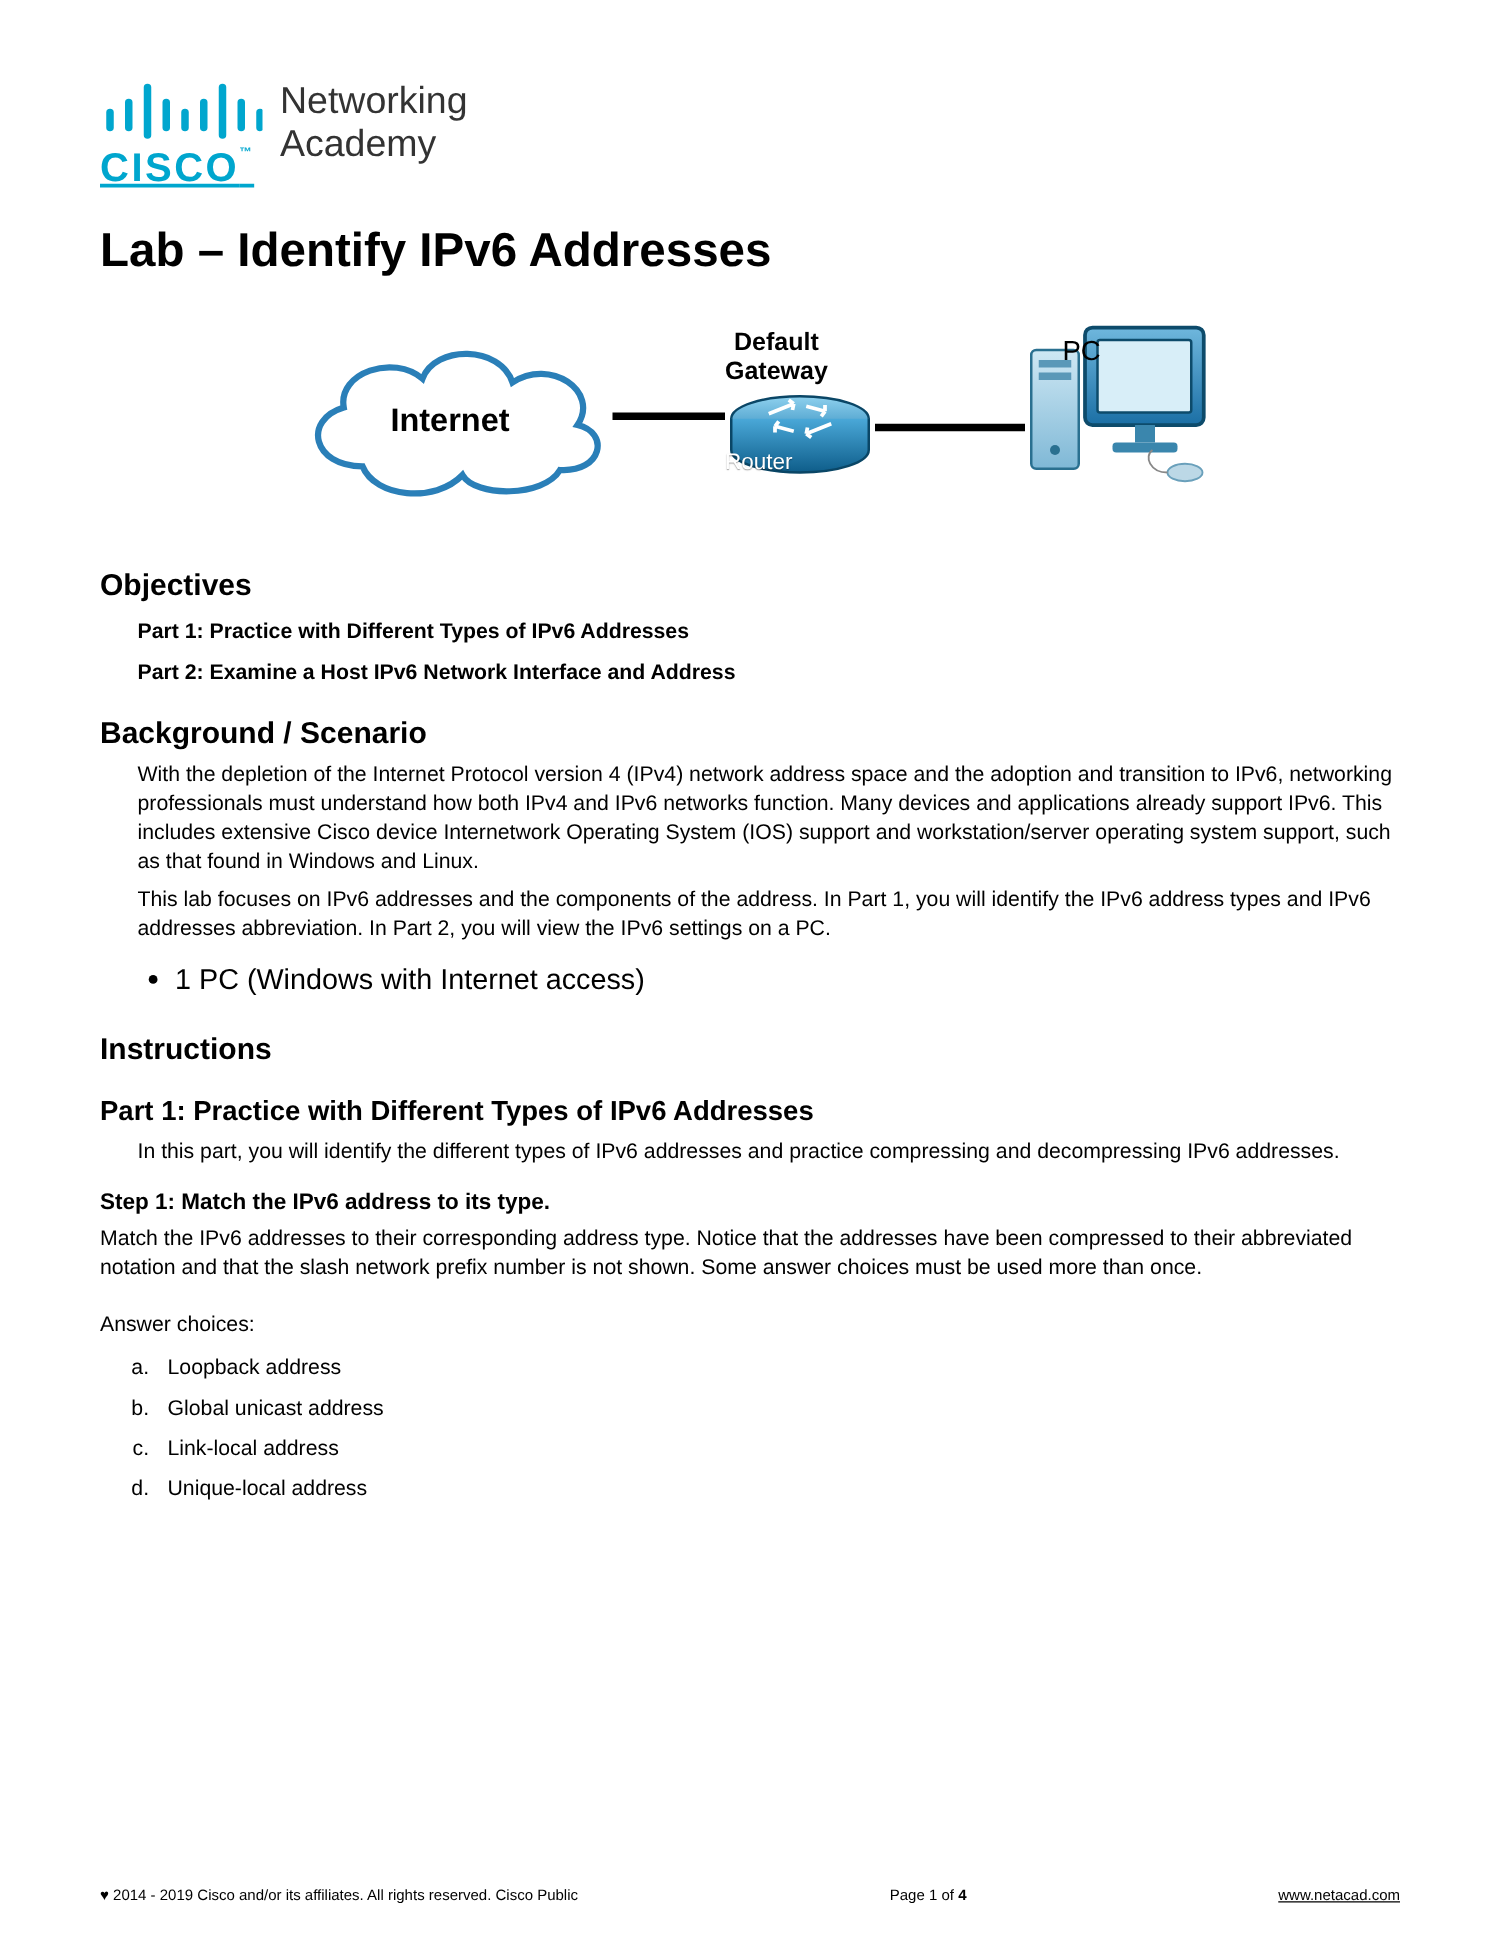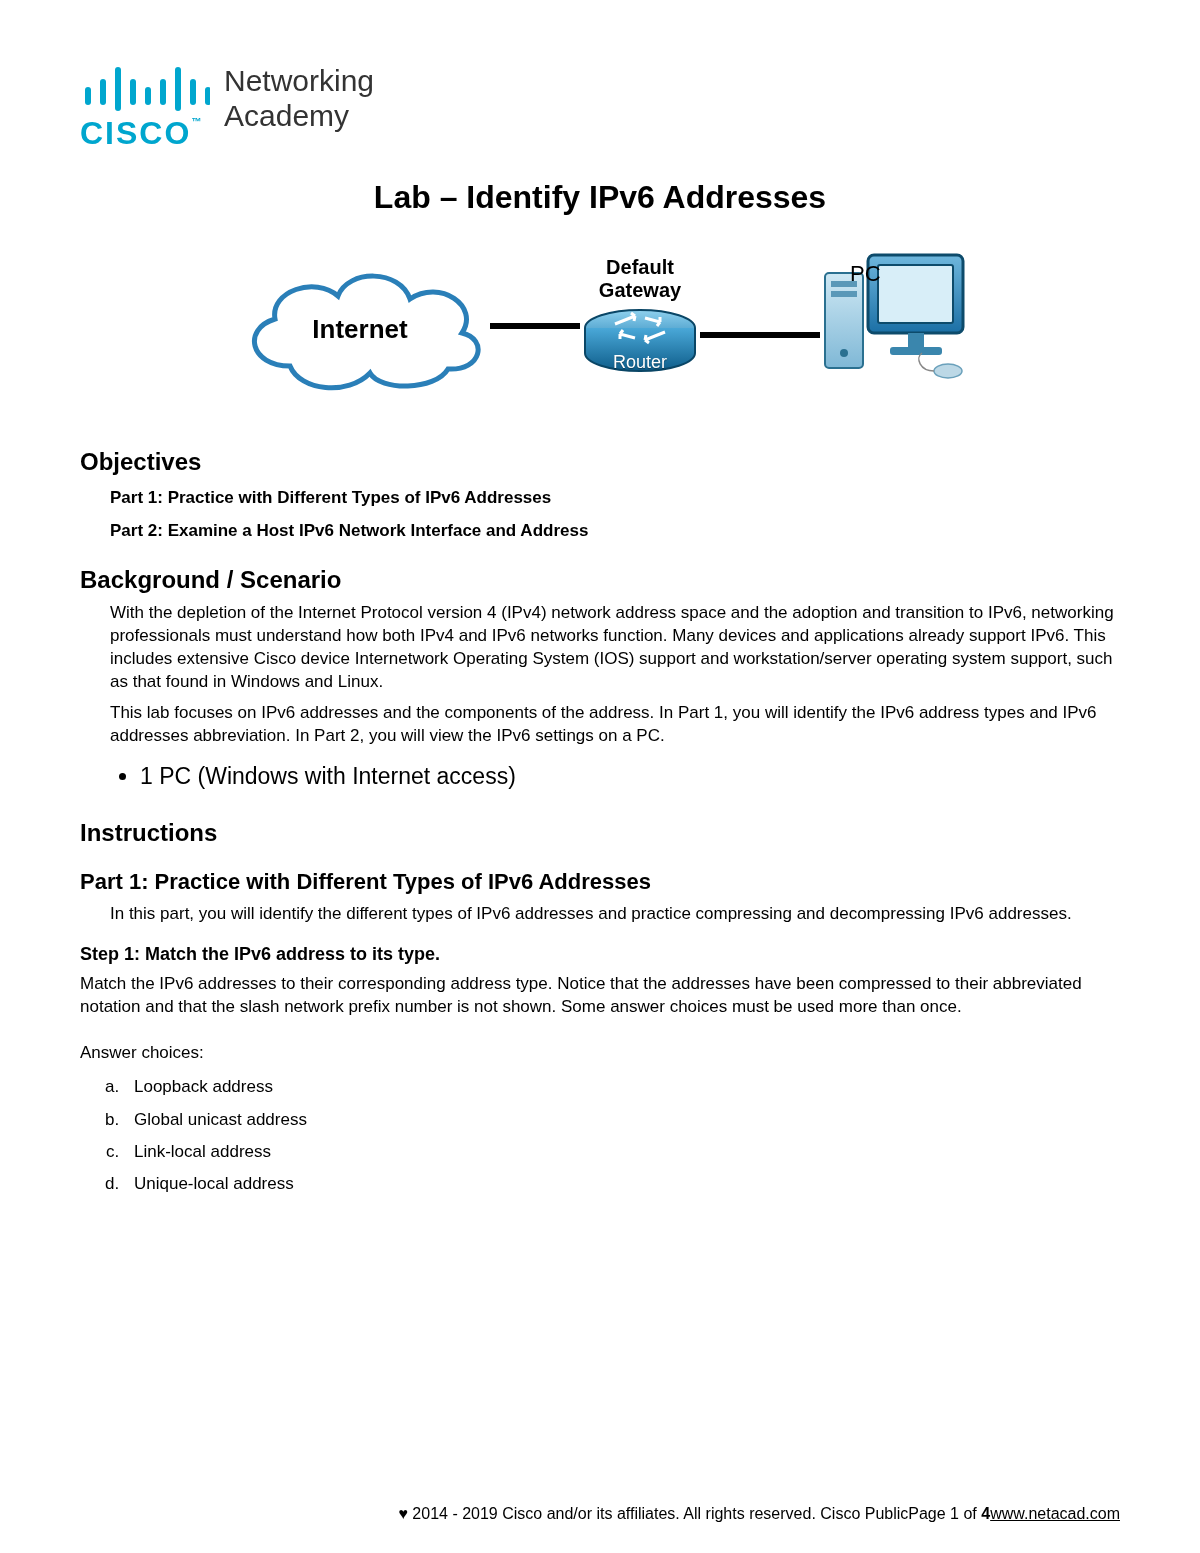--- a/index.html
+++ b/index.html
@@ -12,56 +12,56 @@
   .page {
     width: 1200px;
     min-height: 1553px;
     box-sizing: border-box;
     padding: 60px 80px 40px 80px;
     position: relative;
   }
   .logo-block { display: flex; align-items: flex-start; gap: 14px; margin-bottom: 30px; }
   .cisco-logo { display:flex; flex-direction:column; align-items:flex-start; }
   .cisco-bars svg { width: 130px; height: 55px; }
-  .cisco-text { font-weight:700; color:#00a6ce; font-size:32px; letter-spacing:2px; line-height:1; margin-top:-2px;}
+  .cisco-text { font-weight:700; color:#00a6ce; font-size:32px; letter-spacing:2px; line-height:1; margin-top:-2px;text-decoration:underline;}
   .cisco-tm { font-size:10px; vertical-align:top; }
   .logo-side { font-size:30px; line-height:1.15; color:#333; font-weight:400; margin-top:4px;}
-  h1.lab-title { font-size:32px; font-weight:bold; margin: 20px 0 8px 0; text-align: center; }
+  h1.lab-title { font-size:38px; font-weight:bold; margin: 20px 0 8px 0; }
   h2.section { font-size:24px; font-weight:bold; margin: 22px 0 8px 0; }
   h2.part-heading { font-size:22px; font-weight:bold; margin: 22px 0 8px 0; }
   .obj-part { font-size:17px; font-weight:bold; margin: 6px 0 6px 30px; line-height:1.6;}
   .body-text { font-size:17px; line-height:1.35; margin: 8px 0 8px 30px; }
   .body-text-flush { font-size:17px; line-height:1.35; margin: 8px 0 24px 0; }
   .step-heading { font-size:18px; font-weight:bold; margin: 18px 0 8px 0; }
   ul.bullets { margin: 6px 0 6px 60px; padding:0; }
   ul.bullets li { font-size:23px; line-height:1.8; }
   ol.letters { list-style: lower-alpha; margin: 6px 0 6px 44px; padding:0;}
   ol.letters li { font-size:17px; line-height:1.9; padding-left:10px;}
   .answer-label { font-size:17px; margin: 12px 0 8px 0; }
 
   
   .topology { display:flex; align-items:center; justify-content:center; margin: 10px 0 10px 0; height:200px; position:relative;}
   .topo-inner { display:flex; align-items:center; gap:0; }
   .cloud { position:relative; width:260px; height:150px; }
   .cloud svg { width:100%; height:100%; }
   .cloud-label { position:absolute; top:52%; left:50%; transform:translate(-50%,-50%); font-weight:bold; font-size:26px; }
   .wire { width:90px; height:6px; background:#000; }
   .wire2 { width:120px; height:6px; background:#000; }
-  .router-block { display:flex; flex-direction:column; align-items:center; }
+  .router-block { display:flex; flex-direction:column; align-items:flex-start; }
   .router-top-label { font-weight:bold; font-size:20px; text-align:center; line-height:1.15; margin-bottom:4px;}
   .router-icon { width:120px; height:70px; }
   .router-icon svg { width:100%; height:100%; }
   .router-caption { color:#fff; font-weight:normal; font-size:18px; position:relative; top:-24px; text-shadow:0 1px 1px rgba(0,0,0,.4);}
   .pc-icon { width:150px; height:140px; }
   .pc-icon svg { width:100%; height:100%; }
   .pc-label { position:relative; top:-122px; left:30px; font-weight:normal; font-size:22px; }
   .pc-wrap { position:relative; }
 
   
-  .footer { position:absolute; bottom:30px; left:80px; right:80px; display:flex; justify-content:flex-end; font-size:16px; align-items:baseline;}
+  .footer { position:absolute; bottom:30px; left:80px; right:80px; display:flex; justify-content:space-between; font-size:12px; align-items:baseline;}
   .footer a { color:#000000; text-decoration:underline; }
 </style>
 </head>
 <body>
 
 <div class="page">
 
   <div class="logo-block">
     <div class="cisco-logo">
       <div class="cisco-bars">

